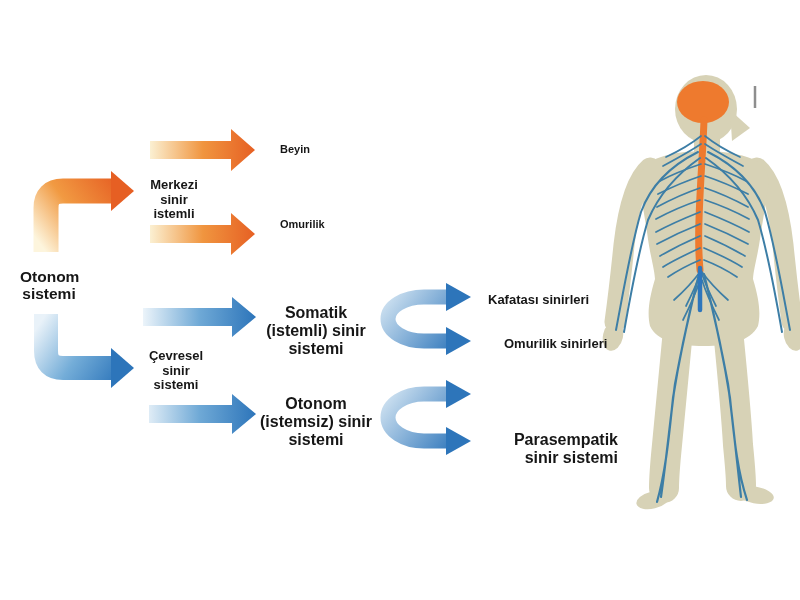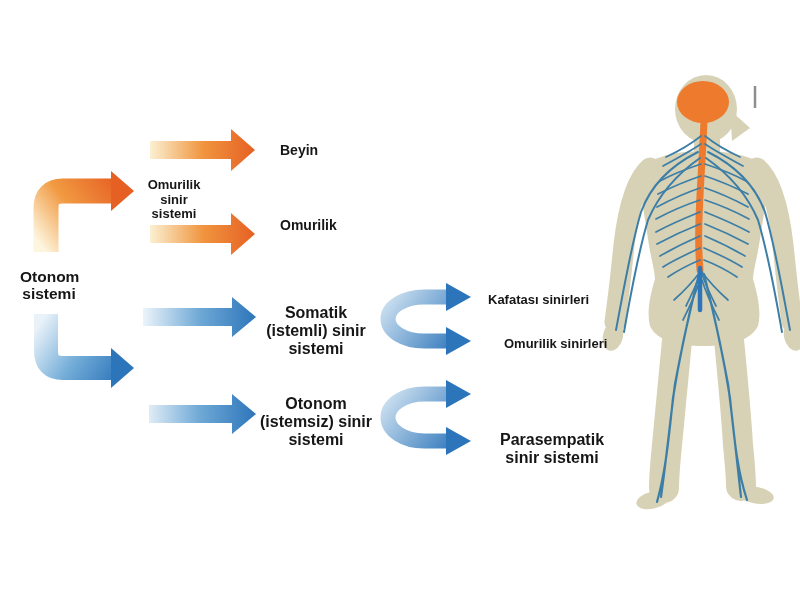--- a/index.html
+++ b/index.html
@@ -8,21 +8,21 @@
     overflow:hidden;font-family:"Liberation Sans",sans-serif;
   }
   .layer{position:absolute;left:0;top:0;}
   .lbl{
     position:absolute;font-weight:700;color:#161616;
     text-align:center;line-height:1.12;letter-spacing:0;
   }
   .lbl.left{text-align:left;white-space:nowrap;}
   .fs-root{font-size:15.5px;}
   .fs-node{font-size:13px;}
-  .fs-leaf{font-size:14px;}
+  .fs-leaf{font-size:11px;}
   .fs-small{font-size:16px;}
 </style>
 </head>
 <body>
 
 <div class="stage">
 
   <svg class="layer" width="800" height="600" viewBox="0 0 800 600" aria-hidden="true">
     <defs>
       <linearGradient id="gO1" x1="46" y1="252" x2="128" y2="192" gradientUnits="userSpaceOnUse">
@@ -153,31 +153,32 @@
                M97,232 C88,268 79,310 73,348 C69,386 66,420 57,452" stroke-width="2.2"></path>
       <path d="M104,224 C112,256 121,296 128,334 C133,372 137,412 141,447
                M106,232 C115,268 124,310 130,348 C134,386 137,420 147,450" stroke-width="2.2"></path>
 
       <path d="M100,218 L100,260" stroke="#2e76bc" stroke-width="4.5"></path>
     </g>
   </svg>
 
   <div class="lbl fs-root" style="left:20px;top:268px;width:58px;">Otonom sistemi</div>
 
-  <div class="lbl fs-node" style="left:143px;top:178px;width:62px;">Omurilik sinir sistemi</div>
+  <div class="lbl fs-node" style="left:143px;top:178px;width:62px;">Merkezi sinir istemli</div>
 
   <div class="lbl fs-leaf left" style="left:280px;top:143px;">Beyin</div>
 
   <div class="lbl fs-leaf left" style="left:280px;top:218px;">Omurilik</div>
 
+  <div class="lbl fs-node" style="left:144px;top:349px;width:64px;">Çevresel sinir sistemi</div>
 
   <div class="lbl fs-small" style="left:256px;top:304px;width:120px;">Somatik (istemli) sinir sistemi</div>
 
   <div class="lbl fs-small" style="left:256px;top:395px;width:120px;">Otonom (istemsiz) sinir sistemi</div>
 
   <div class="lbl fs-node left" style="left:488px;top:293px;text-align:right;">Kafatası sinirleri</div>
 
   <div class="lbl fs-node left" style="left:488px;top:337px;margin-left:16px;">Omurilik sinirleri</div>
 
 
-  <div class="lbl fs-small" style="left:486px;top:431px;width:132px;">Parasempatik sinir sistemi</div>
+  <div class="lbl fs-small" style="left:486px;top:431px;width:132px;text-align:right;">Parasempatik sinir sistemi</div>
 
 </div>
 
 </body></html>

